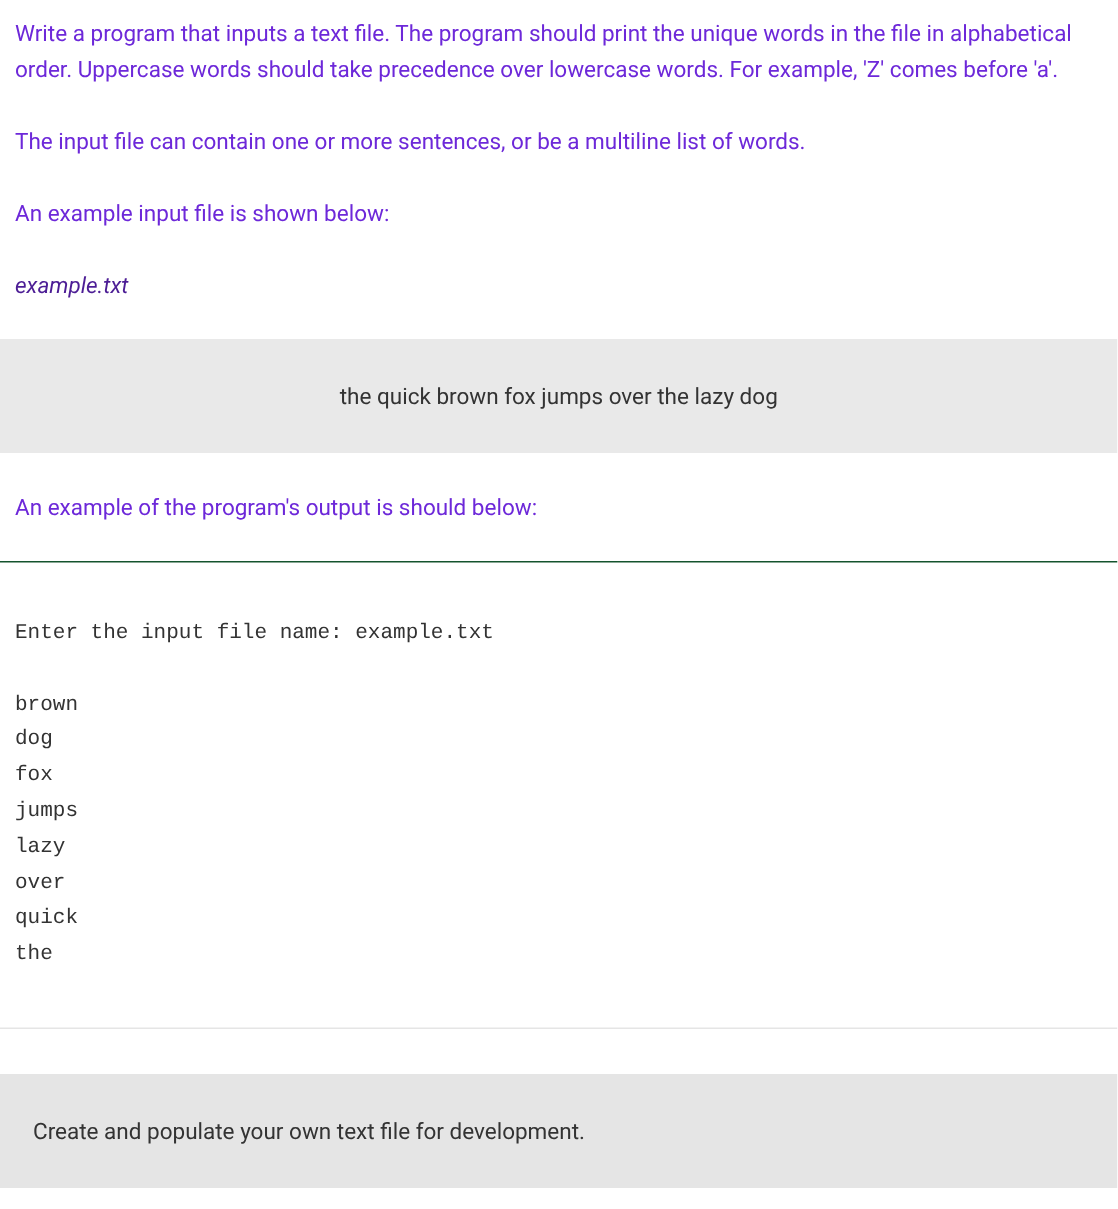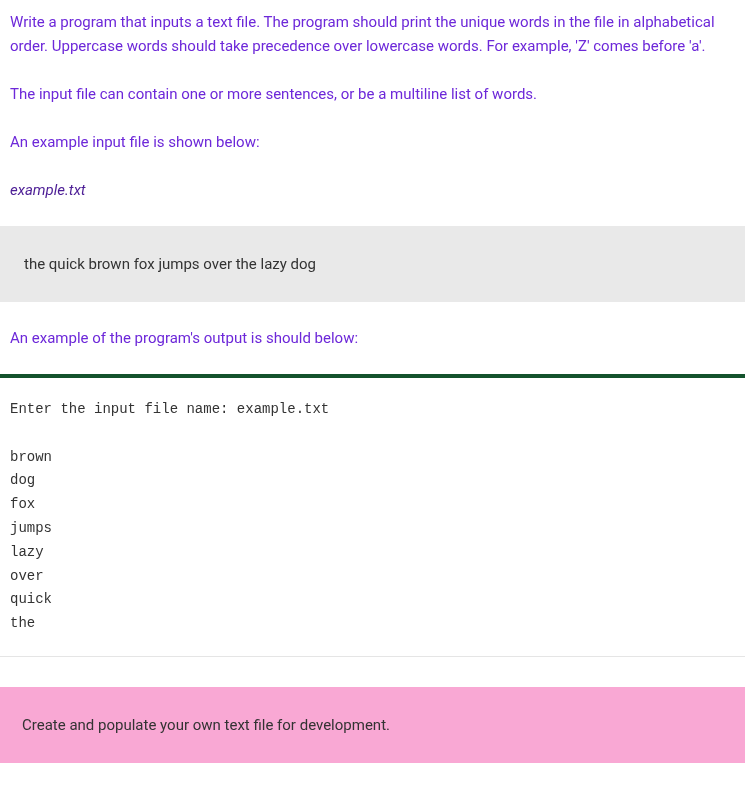--- a/index.html
+++ b/index.html
@@ -26,34 +26,35 @@
     font-style: italic;
     margin-bottom: 24px;
     color: #4c1d95;
   }
   .input-block {
     background: #e9e9e9;
     padding: 26px 24px;
     margin: 0 -10px 24px -10px;
     color: #333;
     font-size: 15px;
+    text-align: center;
   }
   .code-block {
     font-family: "Courier New", Courier, monospace;
     font-size: 14px;
     line-height: 1.7;
-    padding: 20px 10px;
+    padding: 36px 10px;
     margin: 0 -10px;
-    border-top: 4px solid #14532d;
+    border-top: 1px solid #14532d;
     border-bottom: 1px solid #e5e5e5;
     white-space: pre;
     color: #333;
   }
   .note-block {
-    background: #f9a8d4;
+    background: #e5e5e5;
     padding: 26px 22px;
     margin-top: 30px;
     color: #333;
     font-size: 15px;
   }
 </style>
 </head>
 <body>
 
 <div class="content">

